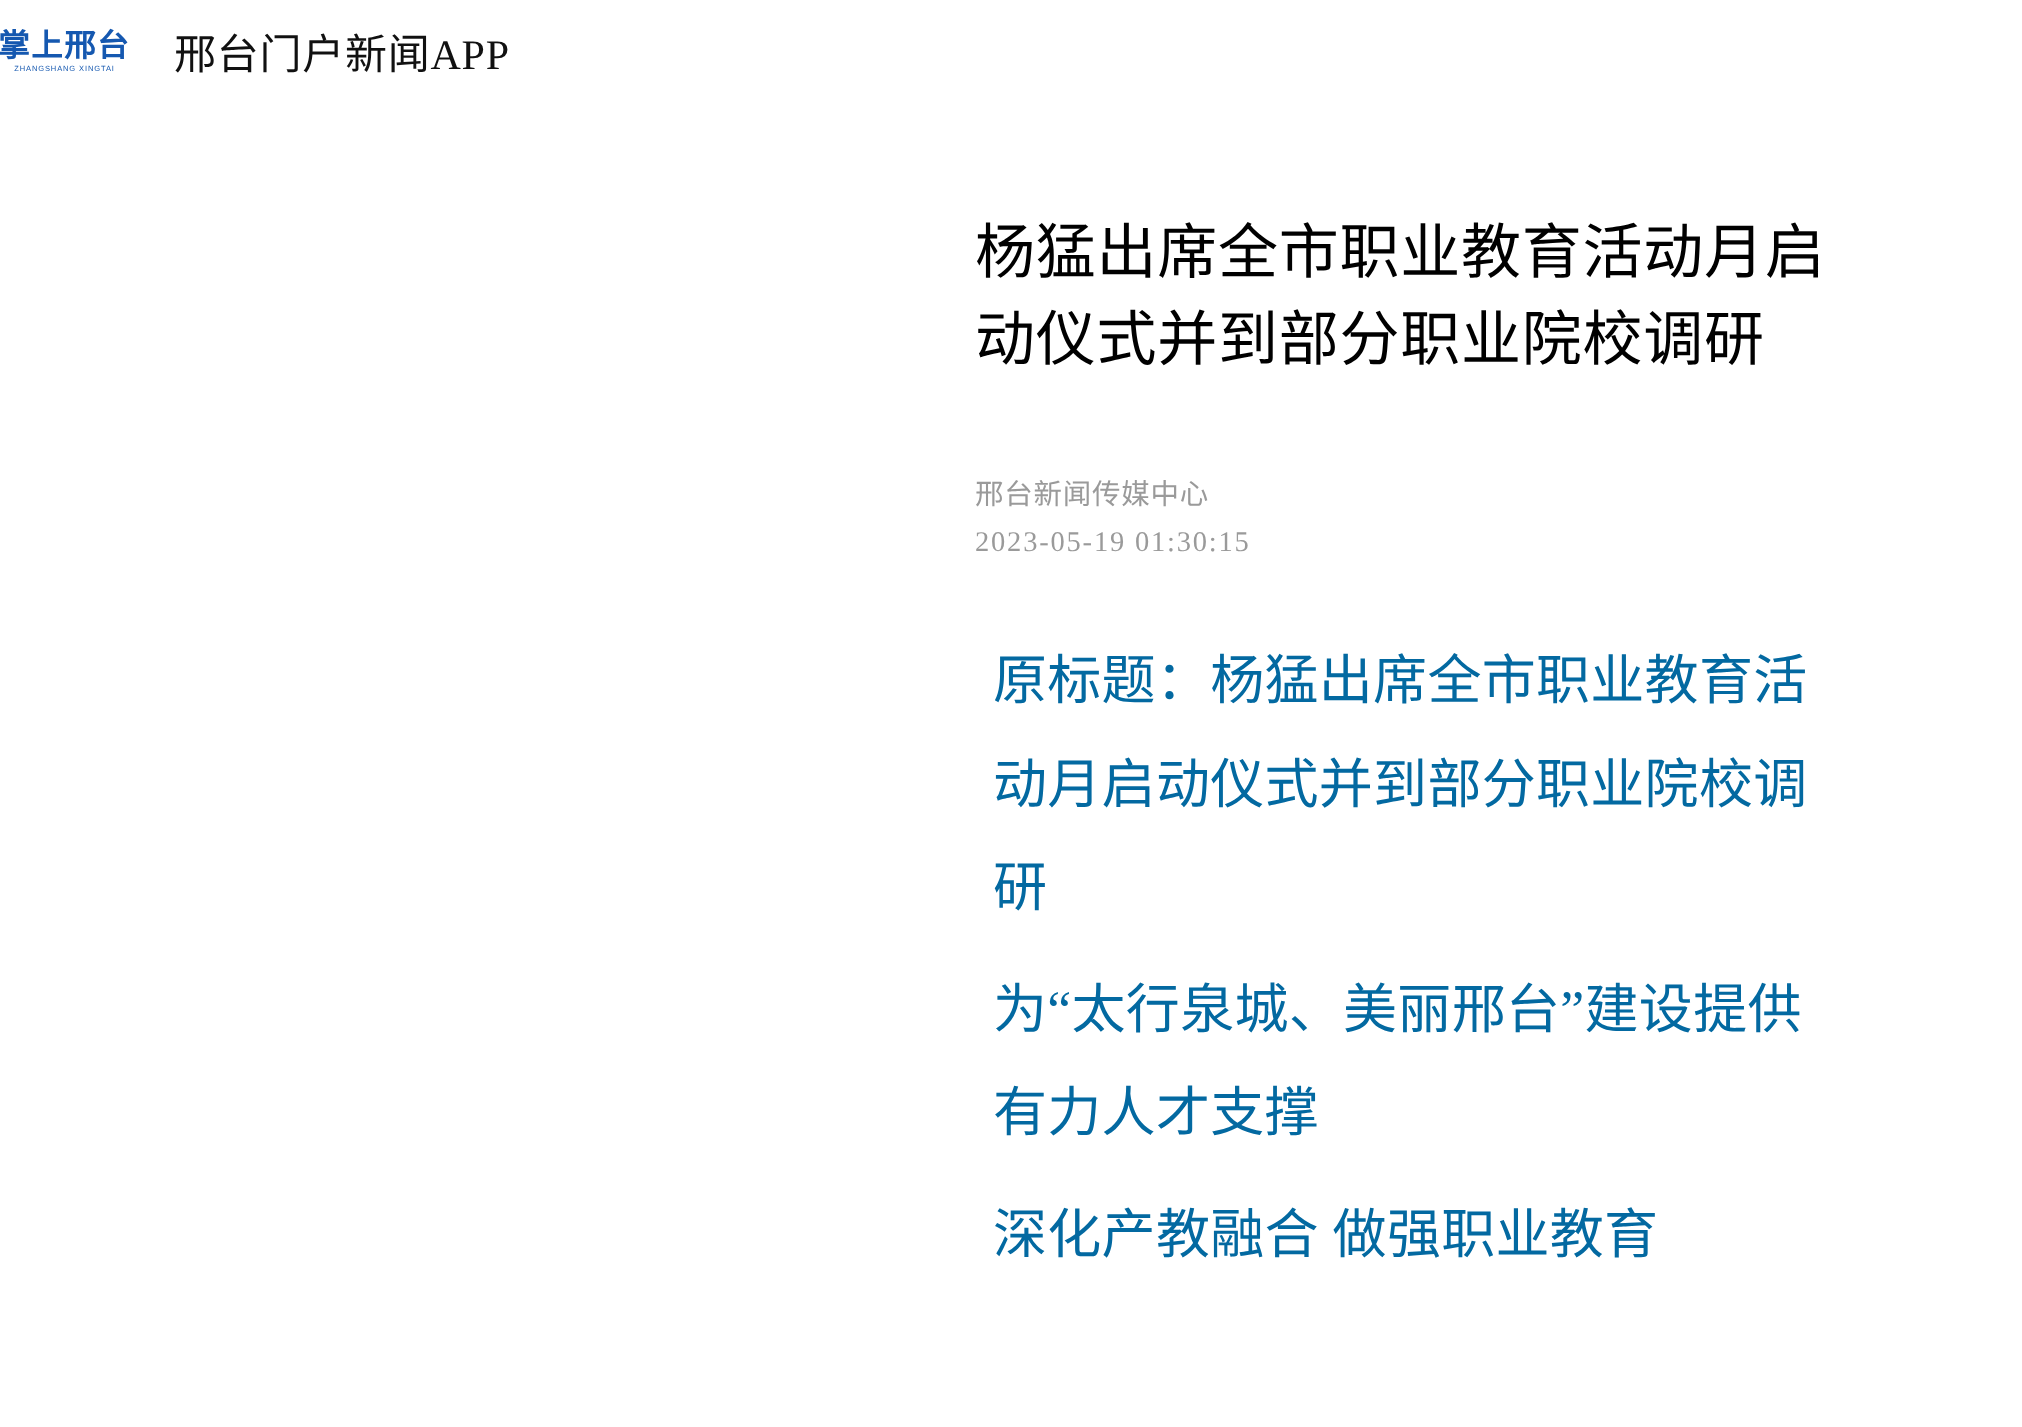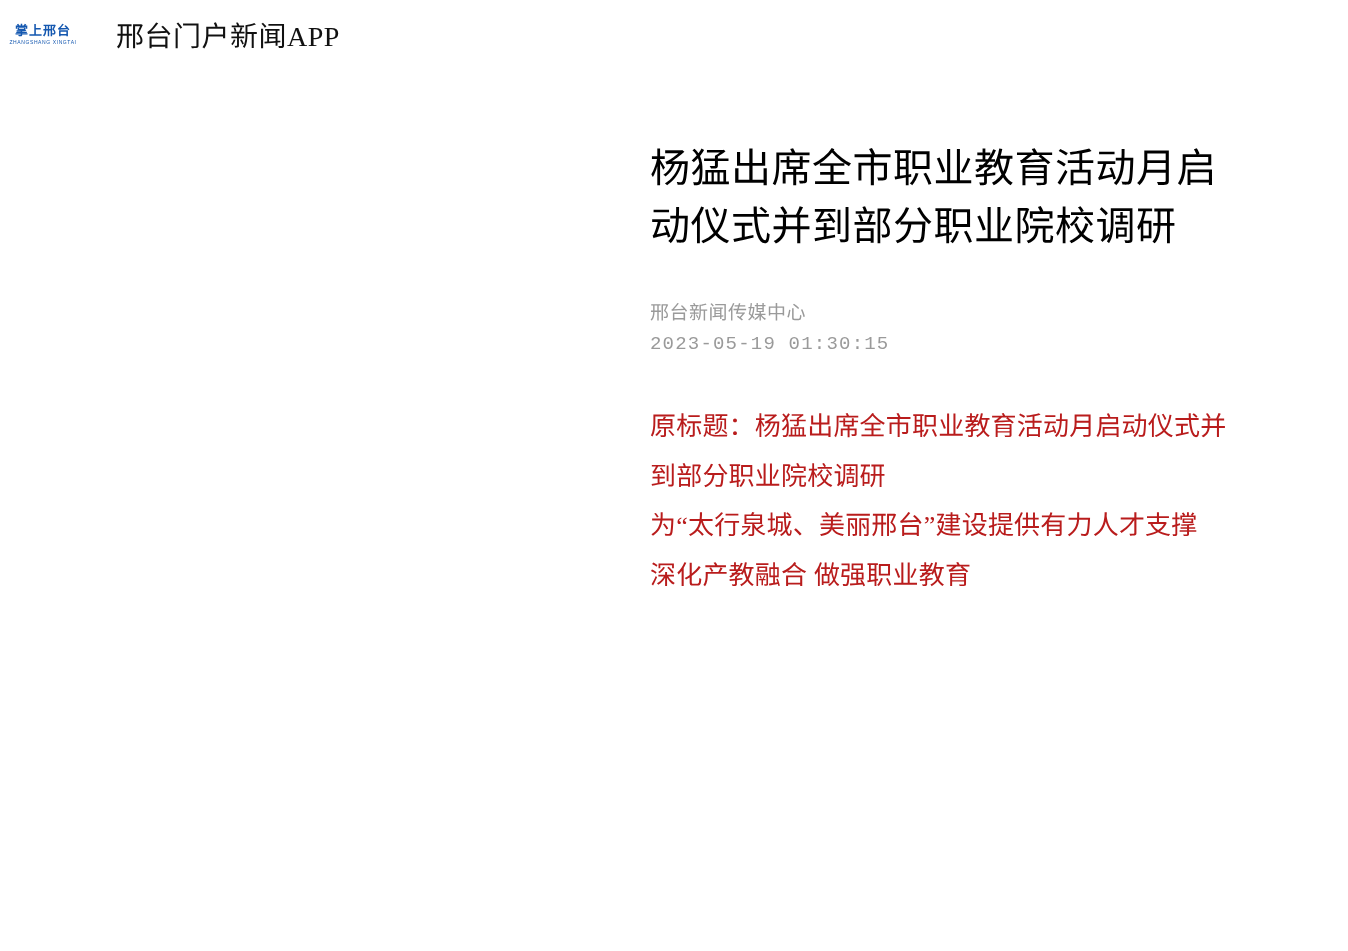--- a/index.html
+++ b/index.html
@@ -28,21 +28,21 @@
     width: 66px;
     height: 40px;
     display: flex;
     flex-direction: column;
     align-items: center;
     justify-content: center;
     line-height: 1;
   }
   .logo-mark {
     font-family: "Liberation Serif", serif;
-    font-size: 13px;
+    font-size: 21px;
     font-weight: bold;
     color: #1558b0;
     letter-spacing: 1px;
     white-space: nowrap;
   }
   .logo-sub {
     font-family: "Liberation Sans", sans-serif;
     font-size: 5px;
     color: #1558b0;
     letter-spacing: 0.6px;
@@ -67,46 +67,46 @@
   .article-title {
     font-family: "Liberation Serif", "DejaVu Serif", serif;
     font-size: 40px;
     line-height: 1.46;
     color: #000000;
     margin: 82px 0 0 0;
     font-weight: normal;
     letter-spacing: 0.5px;
   }
   .meta {
-    margin-top: 42px;
+    margin-top: 60px;
     color: #9a9a9a;
     font-family: "Liberation Sans", sans-serif;
   }
   .meta-source {
     font-size: 19px;
     line-height: 1.5;
     letter-spacing: 0.5px;
   }
   .meta-time {
     font-size: 19px;
     line-height: 1.6;
     letter-spacing: 1.2px;
-    font-family: Liberation Mono, monospace;
+    font-family: Liberation Serif, serif;
     margin-top: 2px;
   }
 
   .body-block {
     margin-top: 42px;
   }
   .body-para {
     font-family: "Liberation Serif", "DejaVu Serif", serif;
-    font-size: 26px;
+    font-size: 36px;
     line-height: 1.92;
-    color: #b91c1c;
-    margin: 0;
+    color: #0369a1;
+    margin: 12px;
     letter-spacing: 0.2px;
   }
   .body-para.spaced {
     margin-top: 40px;
   }
 </style>
 </head>
 <body>
 
 <div class="app-header">

